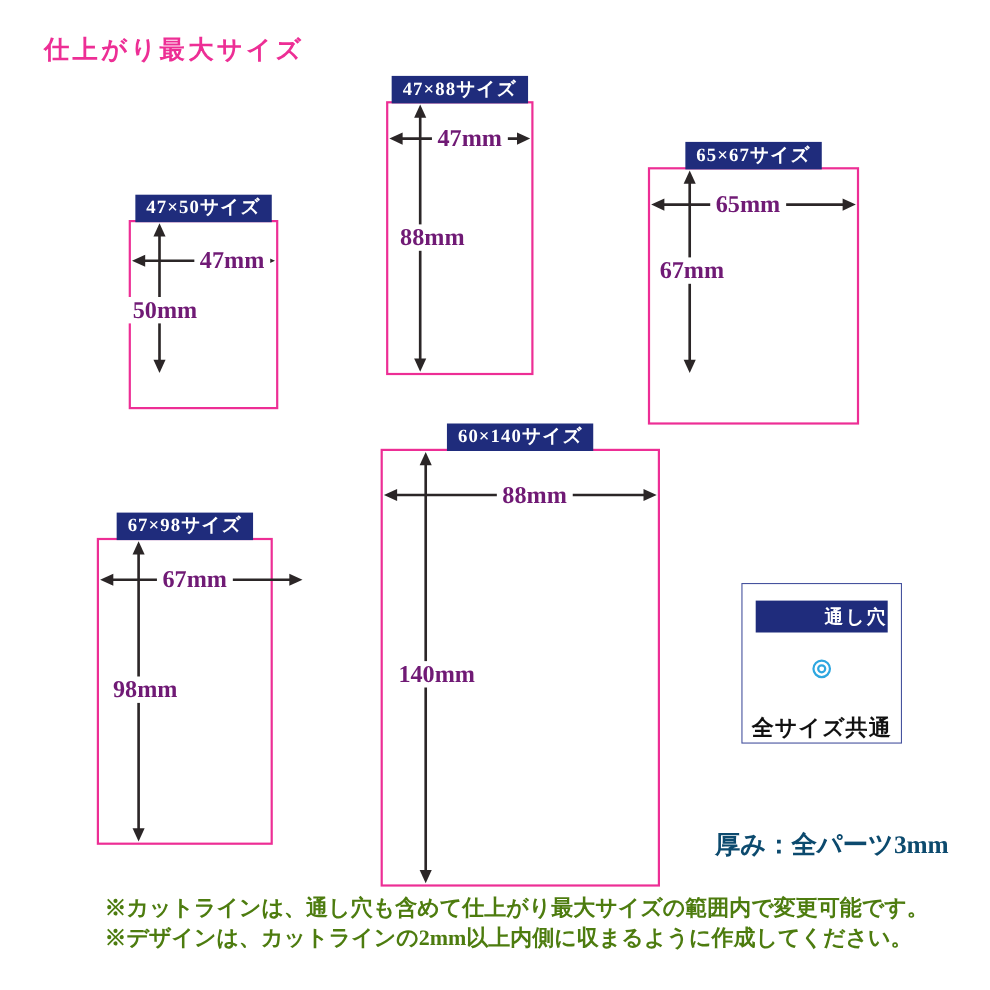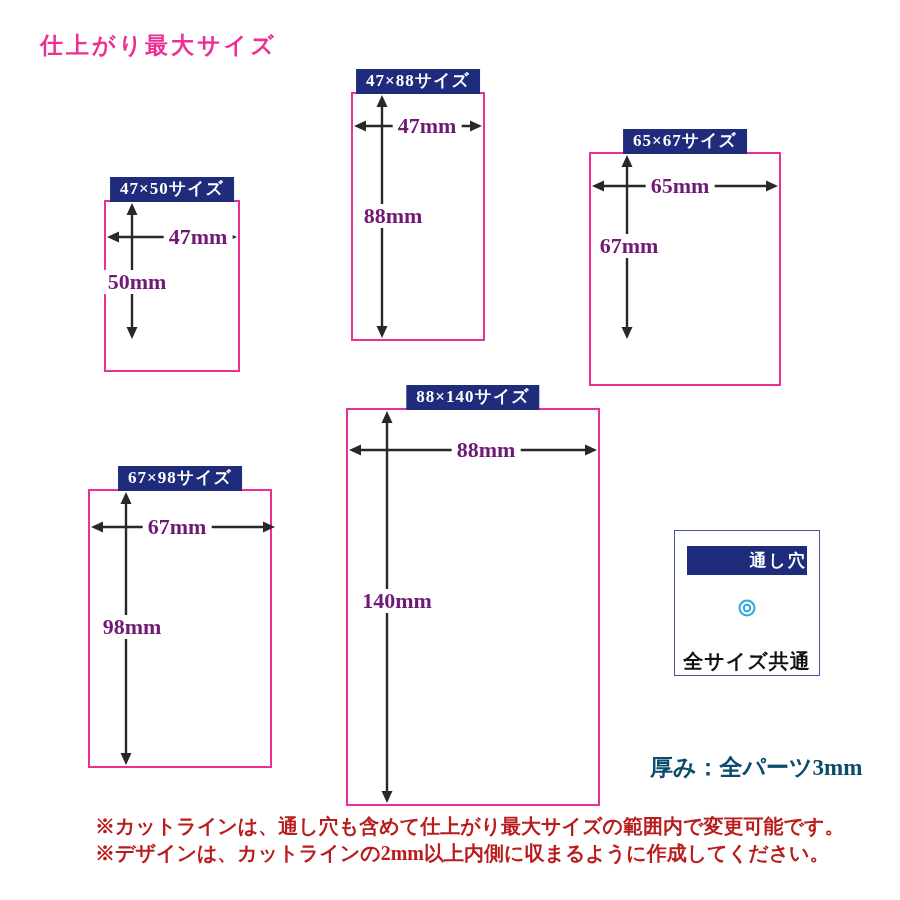--- a/index.html
+++ b/index.html
@@ -29,31 +29,31 @@
             display:flex;flex-direction:column;align-items:center;background:#fff;}
   .hole-tag{margin-top:15px;width:120px;height:29px;line-height:29px;text-align:right;
             background:var(--navy);color:#fff;font-size:17px;font-weight:bold;letter-spacing:2px;}
   .hole-icon{margin-top:20px;display:block;}
   .hole-icon circle{fill:none;stroke:var(--blue);stroke-width:2;}
   .hole-caption{margin-top:28px;font-size:20px;font-weight:bold;color:#111;letter-spacing:1px;}
 
   .thickness{position:absolute;left:650px;top:752px;font-size:23px;font-weight:bold;color:#0c4a6e;}
 
   .notes{position:absolute;left:95px;top:813px;font-size:20px;font-weight:bold;
-         color:#b91c1c;line-height:27px;}
+         color:#4d7c0f;line-height:27px;}
   .notes div{white-space:nowrap;}
 </style>
 </head>
 <body>
 
 <div class="canvas">
 
   <h1 class="title">仕上がり最大サイズ</h1>
 
-  <div class="fig" style="left:104px;top:200px;width:136px;height:172px">
+  <div class="fig" style="left:117px;top:200px;width:136px;height:172px">
     <div class="tag">47×50サイズ</div>
     <svg class="dims" width="132" height="138">
         <line x1="26" y1="12" x2="26" y2="126"></line>
         <line x1="12" y1="35" x2="120" y2="35"></line>
         <polygon points="26,1 20.5,13 31.5,13"></polygon>
         <polygon points="26,137 20.5,125 31.5,125"></polygon>
         <polygon points="1,35 13,29.5 13,40.5"></polygon>
         <polygon points="131,35 119,29.5 119,40.5"></polygon>
       </svg>
     <span class="dim" style="left:92px;top:35px">47mm</span>
@@ -81,46 +81,46 @@
         <line x1="12" y1="32" x2="176" y2="32"></line>
         <polygon points="36,1 30.5,13 41.5,13"></polygon>
         <polygon points="36,185 30.5,173 41.5,173"></polygon>
         <polygon points="1,32 13,26.5 13,37.5"></polygon>
         <polygon points="187,32 175,26.5 175,37.5"></polygon>
       </svg>
     <span class="dim" style="left:89px;top:32px">65mm</span>
     <span class="dim" style="left:38px;top:92px">67mm</span>
   </div>
 
-  <div class="fig" style="left:88px;top:489px;width:184px;height:279px">
+  <div class="fig" style="left:88px;top:489px;width:160px;height:279px">
     <div class="tag">67×98サイズ</div>
     <svg class="dims" width="186" height="275">
         <line x1="36" y1="12" x2="36" y2="263"></line>
         <line x1="12" y1="36" x2="174" y2="36"></line>
         <polygon points="36,1 30.5,13 41.5,13"></polygon>
         <polygon points="36,274 30.5,262 41.5,262"></polygon>
         <polygon points="1,36 13,30.5 13,41.5"></polygon>
         <polygon points="185,36 173,30.5 173,41.5"></polygon>
       </svg>
     <span class="dim" style="left:87px;top:36px">67mm</span>
     <span class="dim" style="left:42px;top:136px">98mm</span>
   </div>
 
   <div class="fig" style="left:346px;top:408px;width:254px;height:398px">
-    <div class="tag">88×140サイズ</div>
+    <div class="tag">60×140サイズ</div>
     <svg class="dims" width="250" height="394">
         <line x1="39" y1="12" x2="39" y2="382"></line>
         <line x1="12" y1="40" x2="238" y2="40"></line>
         <polygon points="39,1 33.5,13 44.5,13"></polygon>
         <polygon points="39,393 33.5,381 44.5,381"></polygon>
         <polygon points="1,40 13,34.5 13,45.5"></polygon>
         <polygon points="249,40 237,34.5 237,45.5"></polygon>
       </svg>
     <span class="dim" style="left:138px;top:40px">88mm</span>
-    <span class="dim" style="left:49px;top:191px">140mm</span>
+    <span class="dim" style="left:49px;top:203px">140mm</span>
   </div>
 
   <div class="hole-box">
     <div class="hole-tag">通し穴</div>
     <svg class="hole-icon" width="26" height="26">
       <circle cx="13" cy="13" r="7.5"></circle>
       <circle cx="13" cy="13" r="3.2"></circle>
     </svg>
     <div class="hole-caption">全サイズ共通</div>
   </div>

